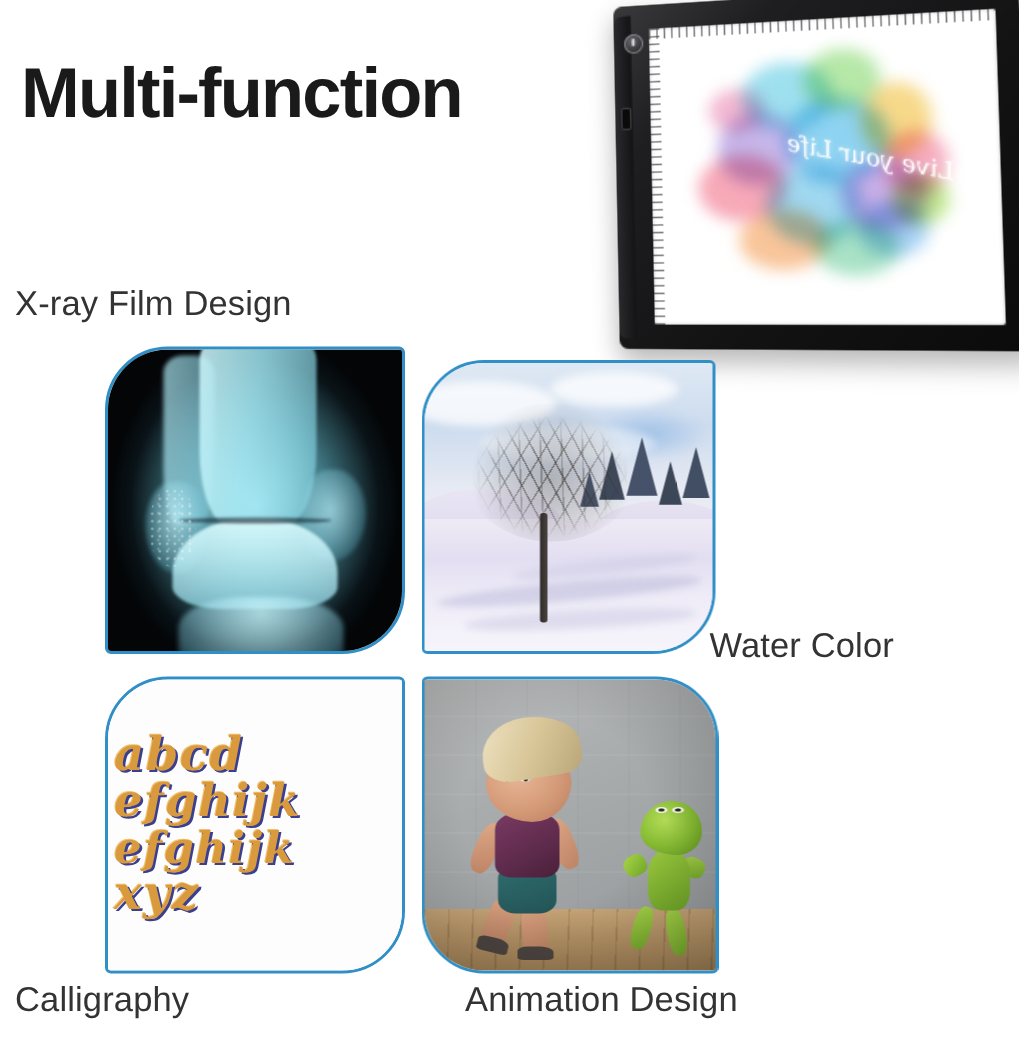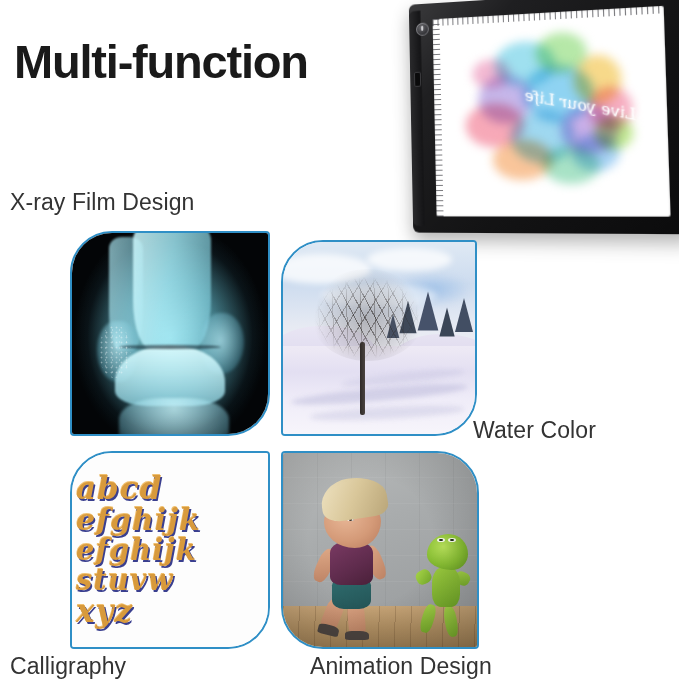--- a/index.html
+++ b/index.html
@@ -553,21 +553,20 @@
   </div>
 </div>
 
 <div class="tile tile-callig leaf-a">
   <div class="tile-inner">
     <div class="cal-bg"></div>
     <div class="cal-rows">
       <div class="cal-row cal-r0">abcd</div>
       <div class="cal-row cal-r1">efghijk</div>
       <div class="cal-row cal-r2">efghijk</div>
-      <div class="cal-row cal-r3">stuvw</div>
       <div class="cal-row cal-r4">xyz</div>
     </div>
   </div>
 </div>
 
 <div class="tile tile-animation leaf-b">
   <div class="tile-inner">
     <div class="an-wall"></div>
     <div class="an-floor"></div>
 

